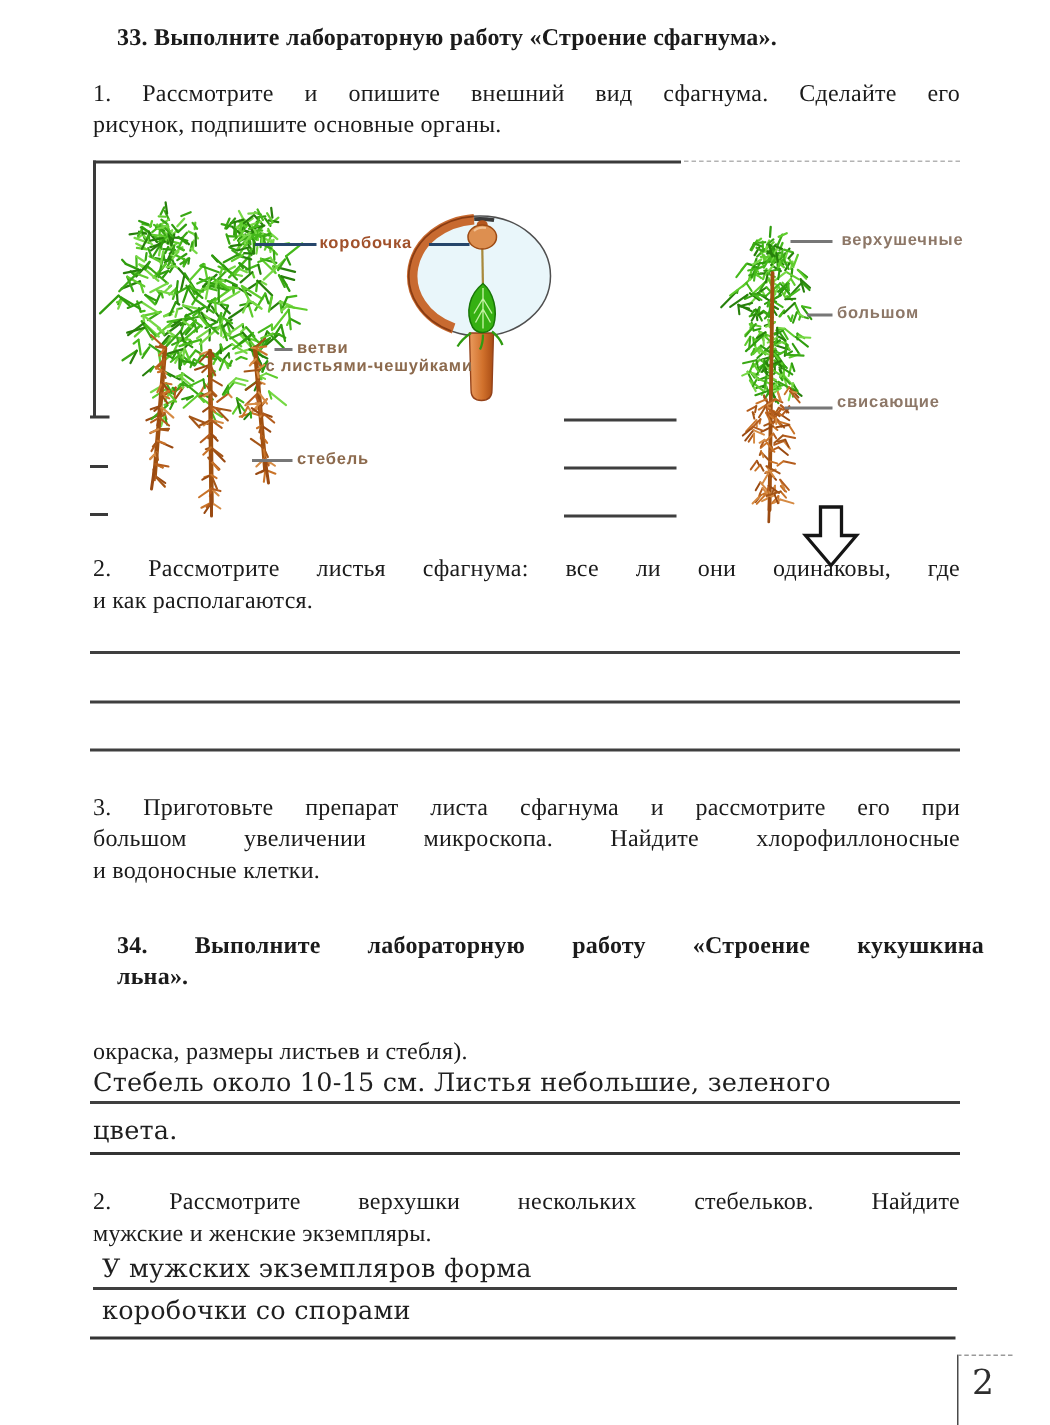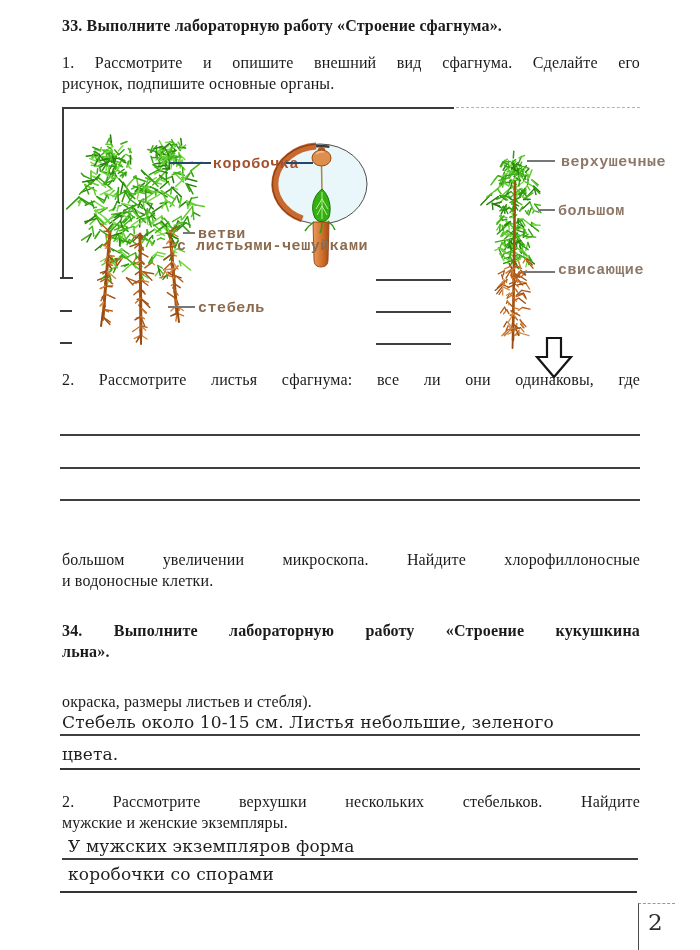--- a/index.html
+++ b/index.html
@@ -1,25 +1,25 @@
 <!DOCTYPE html>
 <html><head>
 <meta charset="utf-8">
 <style>
   html,body{margin:0;padding:0;background:#ffffff;}
   body{width:700px;height:950px;position:relative;font-family:"Liberation Serif",serif;color:#1b1b1b;}
   .page{position:relative;width:700px;height:950px;background:#fff;overflow:hidden;}
   .abs{position:absolute;}
   .tl{position:absolute;left:62px;width:578px;font-size:16px;line-height:21px;letter-spacing:.15px;white-space:nowrap;}
-  .b{font-weight:bold;}
+  .b{font-weight:bold;margin-left:16px;}
   .j{white-space:normal;text-align:justify;text-align-last:justify;}
   .ans{font-family:"DejaVu Serif",serif;font-size:17px;line-height:22px;color:#1f1f1f;}
   .rule{position:absolute;height:1.6px;background:#3f3f3f;}
   .rule.th{height:2px;background:#343434;}
-  .flabel{position:absolute;font-family:Liberation Mono, monospace;font-size:15px;font-weight:bold;letter-spacing:.55px;white-space:nowrap;}
+  .flabel{position:absolute;font-family:Liberation Sans, sans-serif;font-size:11px;font-weight:bold;letter-spacing:.55px;white-space:nowrap;}
   .lline{position:absolute;height:1.6px;background:#777;}
   svg{overflow:visible;display:block;}
 </style>
 </head>
 <body>
 
 <div class="page">
 
   <div class="tl b" style="top:15px">33. Выполните лабораторную работу «Строение сфагнума».</div>
 
@@ -1298,25 +1298,27 @@
 
   <div class="rule" style="left:376px;top:279px;width:75px"></div>
   <div class="rule" style="left:376px;top:311px;width:75px"></div>
   <div class="rule" style="left:376px;top:343px;width:75px"></div>
 
   <svg class="abs" style="left:533px;top:336px" width="42" height="44" viewBox="0 0 42 44">
     <polygon points="14,2 28,2 28,21 38,21 21,41 4,21 14,21" fill="#ffffff" stroke="#151515" stroke-width="2.2"></polygon>
   </svg>
 
   <div class="tl j" style="top:369px">2. Рассмотрите листья сфагнума: все ли они одинаковы, где</div>
+  <div class="tl" style="top:390px">и как располагаются.</div>
 
   <div class="rule" style="left:60px;top:434px;width:580px"></div>
   <div class="rule" style="left:60px;top:467px;width:580px"></div>
   <div class="rule" style="left:60px;top:499px;width:580px"></div>
 
+  <div class="tl j" style="top:528px">3. Приготовьте препарат листа сфагнума и рассмотрите его при</div>
   <div class="tl" style="top:570px">и водоносные клетки.</div>
   <div class="tl j" style="top:549px">большом увеличении микроскопа. Найдите хлорофиллоносные</div>
 
   <div class="tl b j" style="top:620px">34. Выполните лабораторную работу «Строение кукушкина</div>
   <div class="tl b" style="top:641px">льна».</div>
 
   <div class="tl" style="top:691px">окраска, размеры листьев и стебля).</div>
 
   <div class="tl ans" style="top:711px">Стебель около 10-15 см. Листья небольшие, зеленого</div>
   <div class="rule" style="left:60px;top:734px;width:580px"></div>

